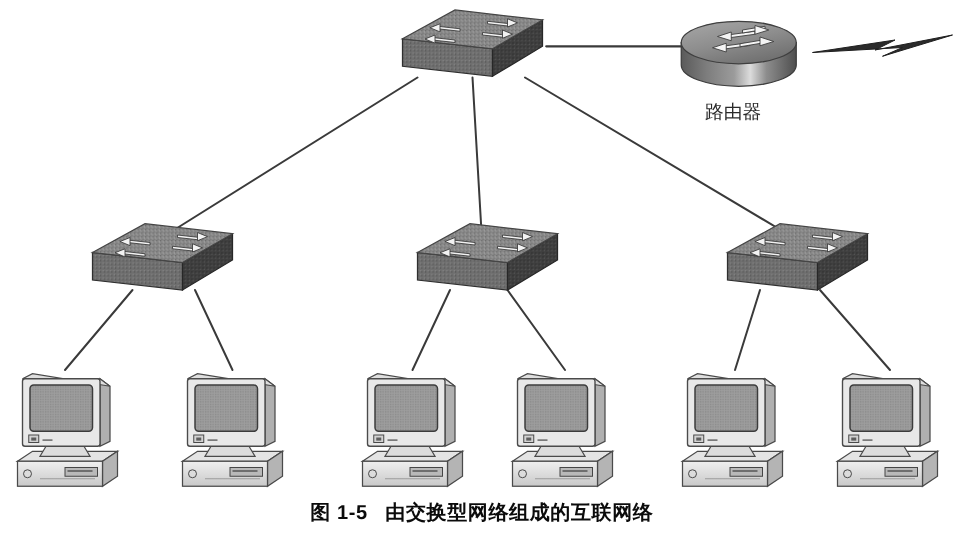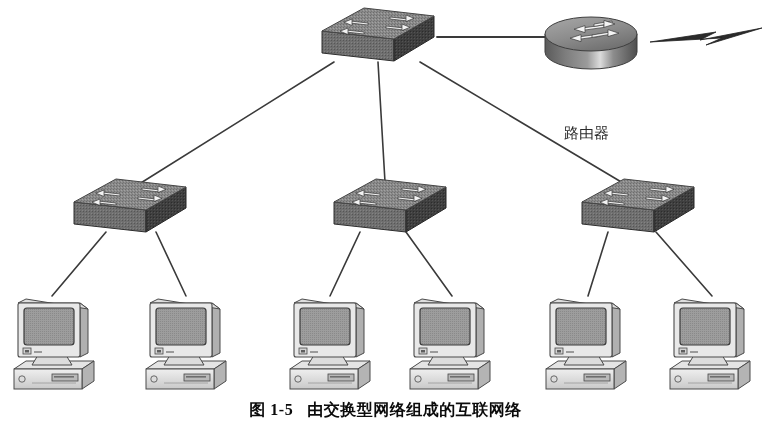--- a/index.html
+++ b/index.html
@@ -24,38 +24,37 @@
     top: 0;
     width: 771px;
     height: 434px;
   }
   #caption {
     position: absolute;
     left: 0;
     top: 400px;
     width: 771px;
     text-align: center;
-    font-family: Liberation Serif, serif;
+    font-family: Liberation Sans, sans-serif;
     font-size: 16px;
     font-weight: bold;
     color: #0b0b0b;
     letter-spacing: 0.5px;
     white-space: nowrap;
   }
   #caption .cap-num {
     margin-right: 14px;
   }
   .router-label {
     position: absolute;
     font-family: "Liberation Serif", "DejaVu Serif", serif;
     font-size: 15px;
     font-weight: normal;
     color: #2a2a2a;
     white-space: nowrap;
-    margin-top: 44px;
   }
 </style>
 </head>
 <body>
 
 <div id="figure-root">
 
   <svg id="diagram-svg" viewBox="0 0 771 434">
     <defs>
 

